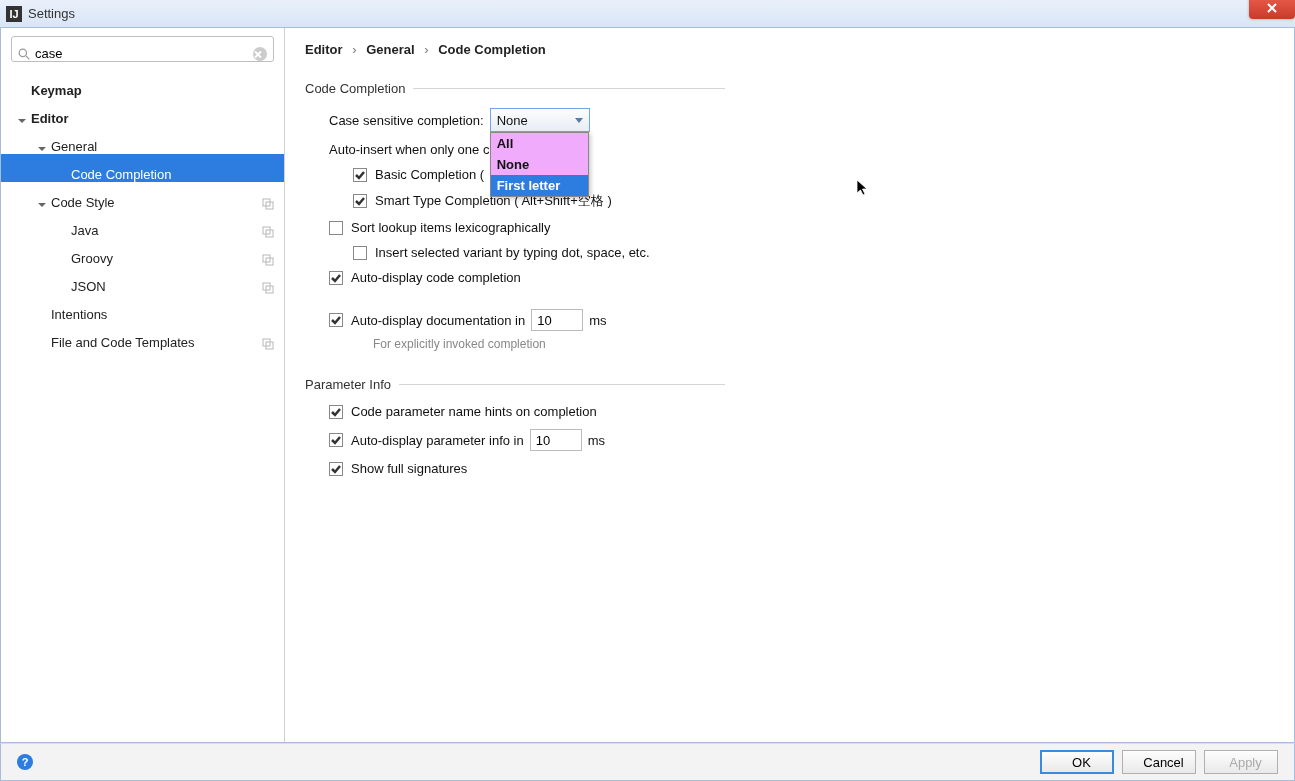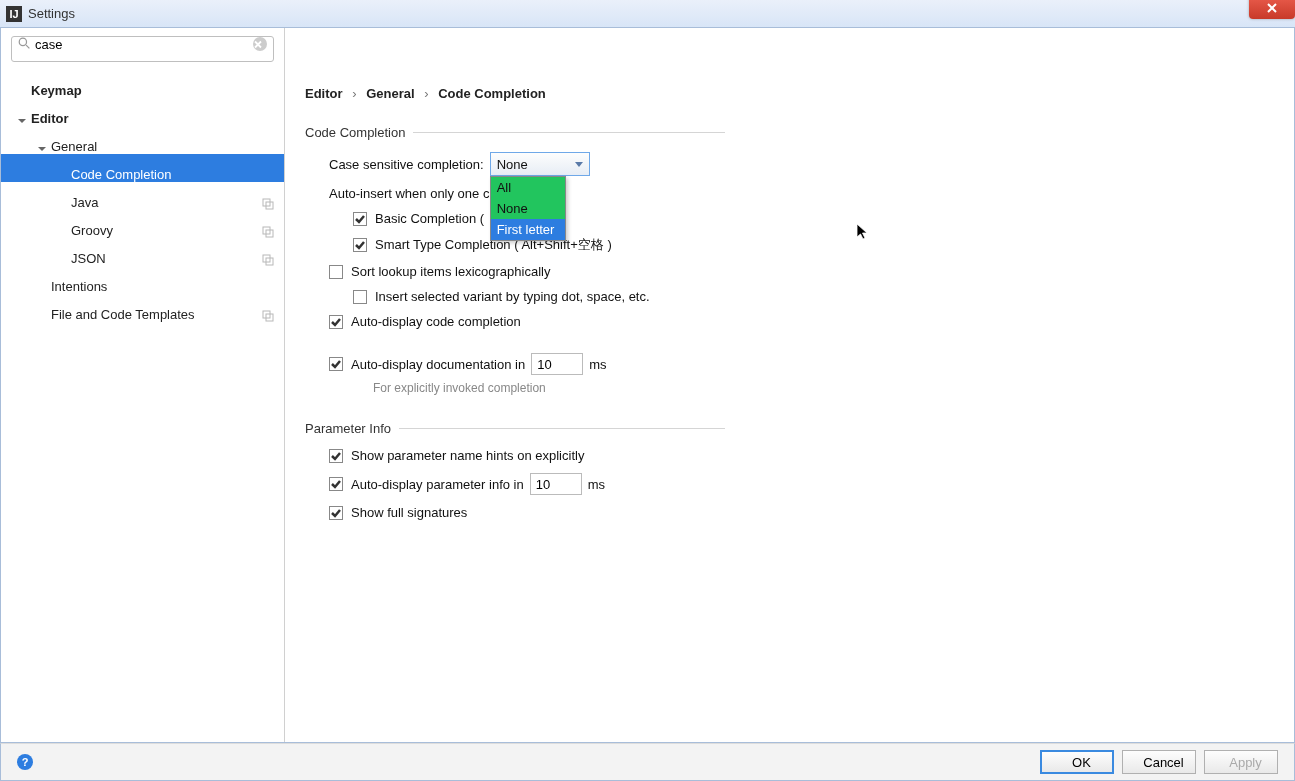--- a/index.html
+++ b/index.html
@@ -62,21 +62,21 @@
       display: flex;
       flex-direction: column;
       background: #fff;
     }
     .search-box {
       margin: 8px 10px;
       height: 26px;
       border: 1px solid #bfbfbf;
       border-radius: 3px;
       display: flex;
-      align-items: flex-start;
+      align-items: flex-end;
       padding: 0 6px;
       background: #fff;
     }
     .search-box svg { width: 13px; height: 13px; fill: #999; margin-right: 4px; }
     .search-box input {
       border: none;
       outline: none;
       flex: 1;
       font-size: 13px;
     }
@@ -118,21 +118,20 @@
       margin-left: auto;
       width: 12px;
       height: 12px;
       fill: #b8b8b8;
     }
     .content {
       flex: 1;
       padding: 14px 20px;
       overflow: auto;
       position: relative;
-      margin-top: 44px;
     }
     .breadcrumb {
       font-weight: bold;
       color: #222;
       margin-bottom: 24px;
     }
     .breadcrumb .sep { color: #777; margin: 0 6px; font-weight: normal; }
     fieldset {
       border: none;
       border-top: 1px solid #d5d5d5;
@@ -194,25 +193,26 @@
       right: 6px;
       width: 0; height: 0;
       border-left: 4px solid transparent;
       border-right: 4px solid transparent;
       border-top: 5px solid #5a7aa8;
     }
     .dropdown {
       position: absolute;
       top: 24px;
       left: 0;
-      width: 76px;
+      width: 99px;
       border: 1px solid #888;
-      background: #22c55e;
+      background: #f0abfc;
       box-shadow: 2px 2px 4px rgba(0,0,0,0.2);
       z-index: 100;
+      font-weight: bold;
     }
     .dropdown-item {
       height: 21px;
       padding: 0 6px;
       display: flex;
       align-items: center;
     }
     .dropdown-item.highlighted {
       background: #2d7de0;
       color: #fff;
@@ -304,20 +304,31 @@
       <div class="tree-item">
         <span class="spacer" style="width:36px"></span>
         <svg class="chevron" viewBox="0 0 10 10">
             <path d="M1 3 L5 7 L9 3 Z"></path>
           </svg>
         <span>General</span>
       </div>
       <div class="tree-item selected">
         <span class="spacer" style="width:70px"></span>
         <span>Code Completion</span>
+      </div>
+      <div class="tree-item">
+        <span class="spacer" style="width:36px"></span>
+        <svg class="chevron" viewBox="0 0 10 10">
+            <path d="M1 3 L5 7 L9 3 Z"></path>
+          </svg>
+        <span>Code Style</span>
+        <svg class="copy-icon" viewBox="0 0 12 12">
+            <rect x="1" y="1" width="7" height="7" fill="none" stroke="#b8b8b8"></rect>
+            <rect x="4" y="4" width="7" height="7" fill="none" stroke="#b8b8b8"></rect>
+          </svg>
       </div>
       <div class="tree-item">
         <span class="spacer" style="width:70px"></span>
         <span>Java</span>
         <svg class="copy-icon" viewBox="0 0 12 12">
             <rect x="1" y="1" width="7" height="7" fill="none" stroke="#b8b8b8"></rect>
             <rect x="4" y="4" width="7" height="7" fill="none" stroke="#b8b8b8"></rect>
           </svg>
       </div>
       <div class="tree-item">
@@ -436,21 +447,21 @@
 
     <fieldset style="max-width:420px;">
       <legend>Parameter Info</legend>
 
       <div class="row l1">
         <div class="checkbox">
           <svg viewBox="0 0 10 10">
               <path d="M1 5 L4 8 L9 2"></path>
             </svg>
         </div>
-        <span>Show parameter name hints on explicitly</span>
+        <span>Code parameter name hints on completion</span>
       </div>
 
       <div class="row l1">
         <div class="checkbox">
           <svg viewBox="0 0 10 10">
               <path d="M1 5 L4 8 L9 2"></path>
             </svg>
         </div>
         <span>Auto-display parameter info in</span>
         <input class="numinput" type="text" value="10" style="">

